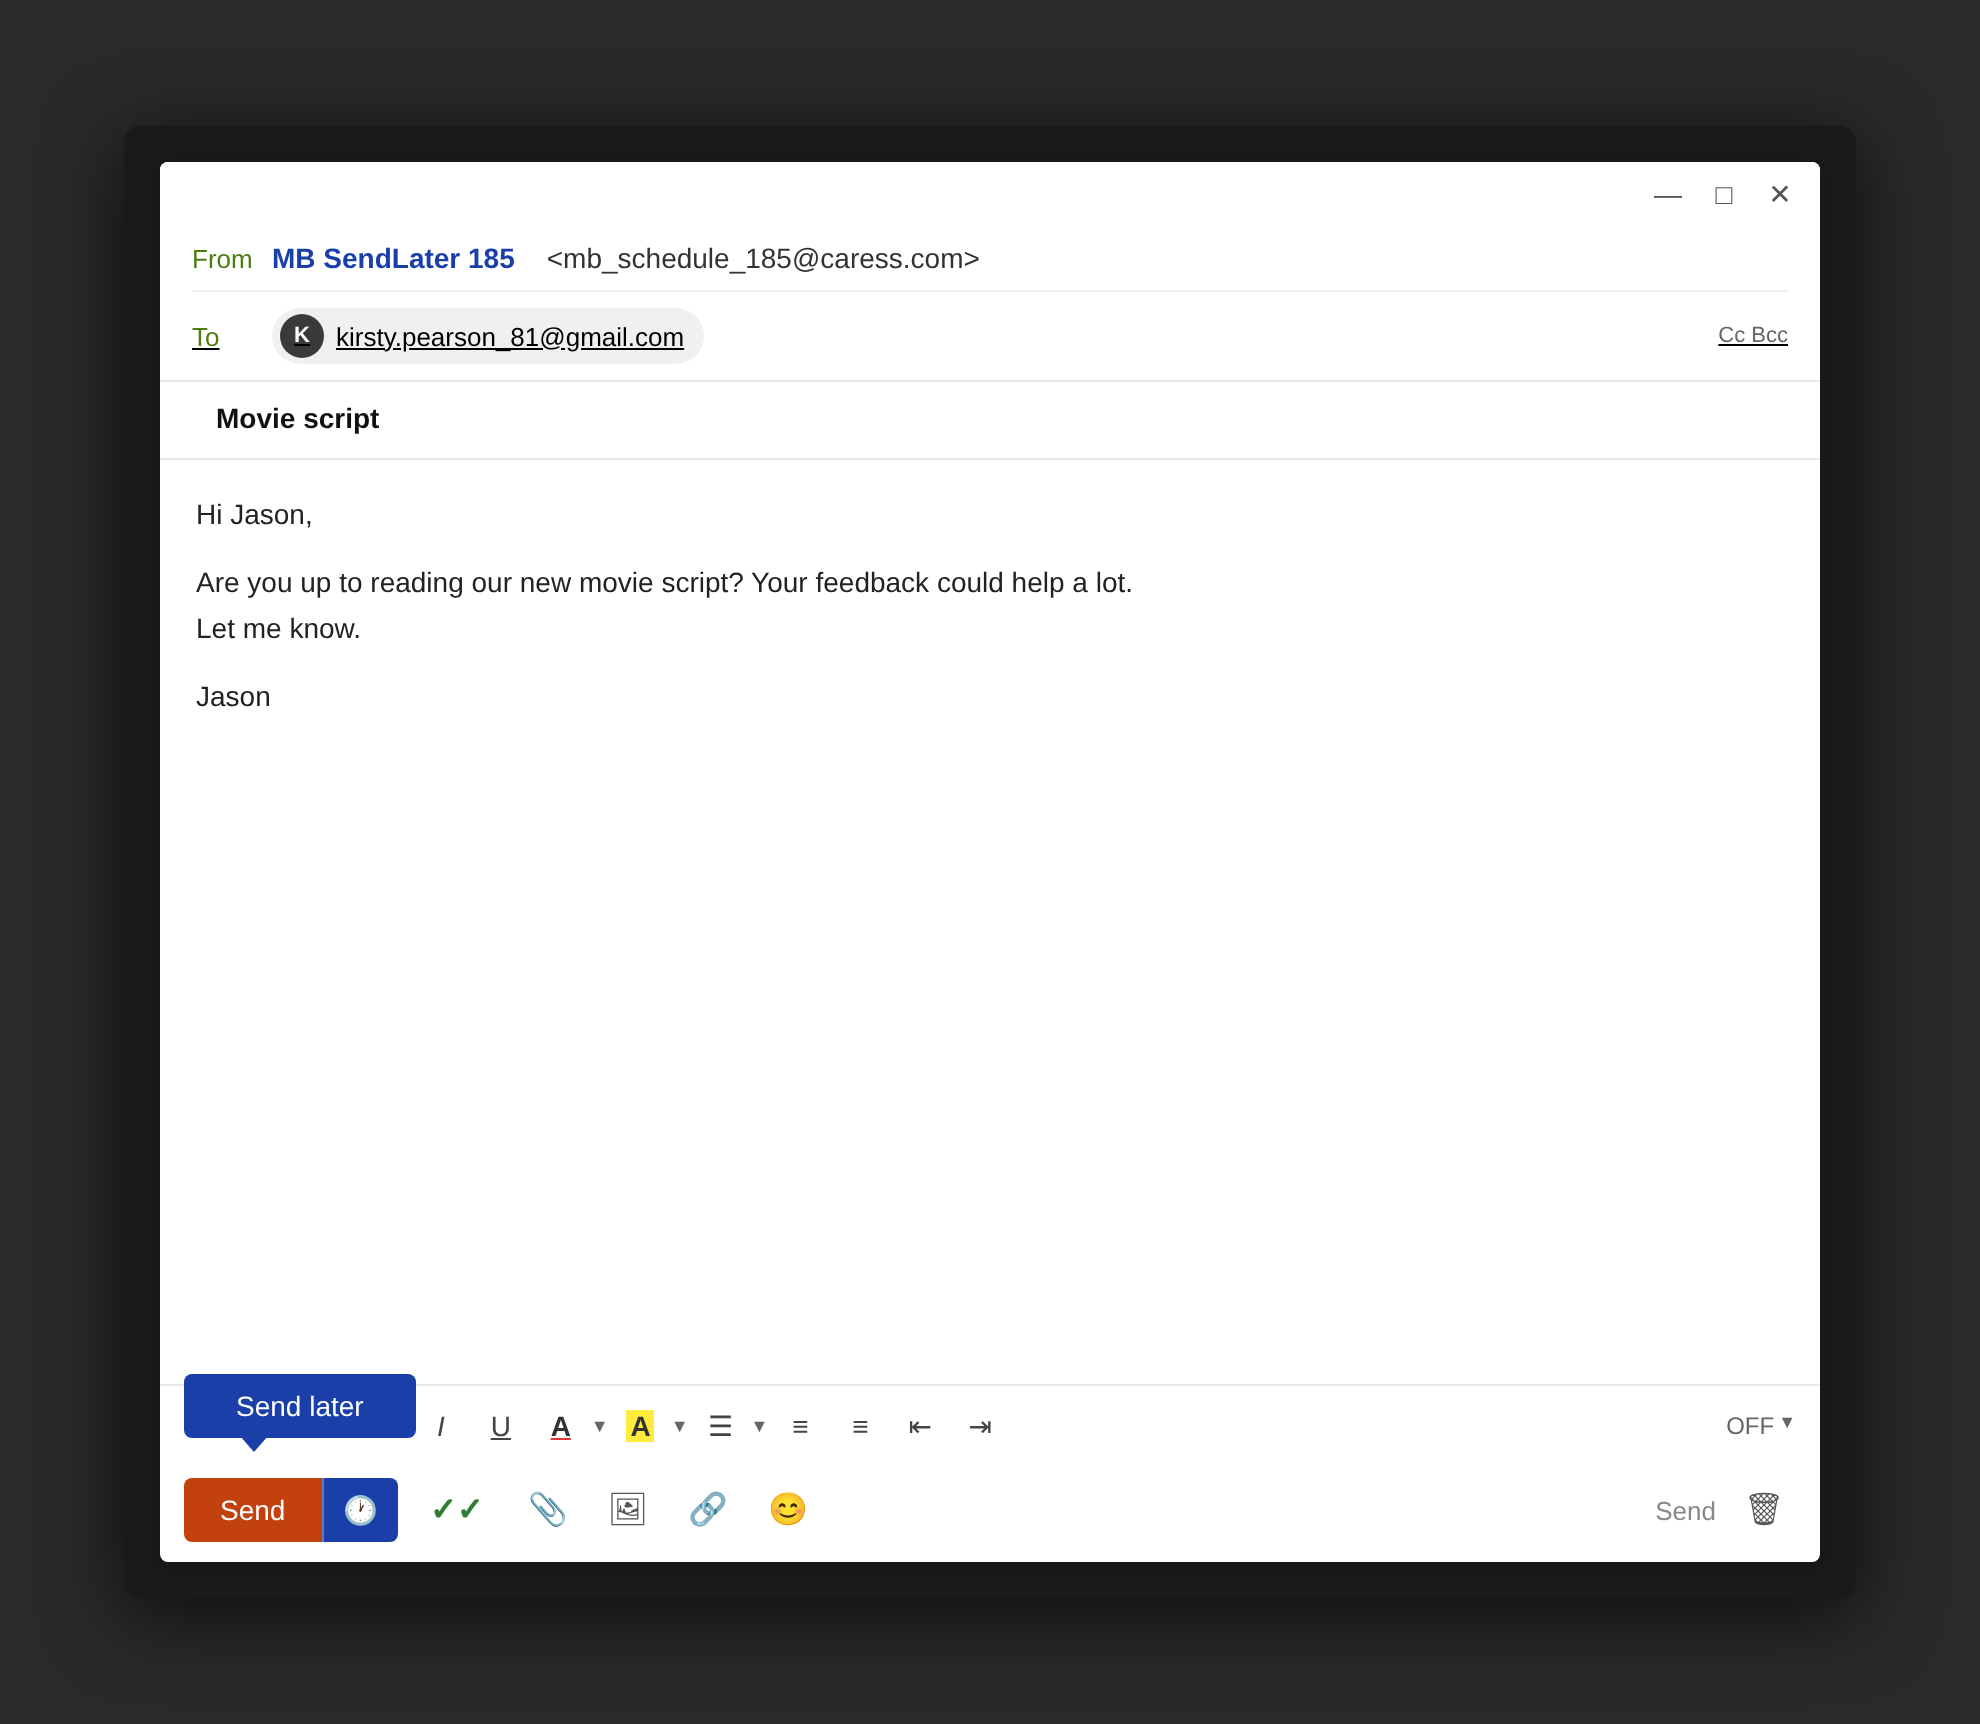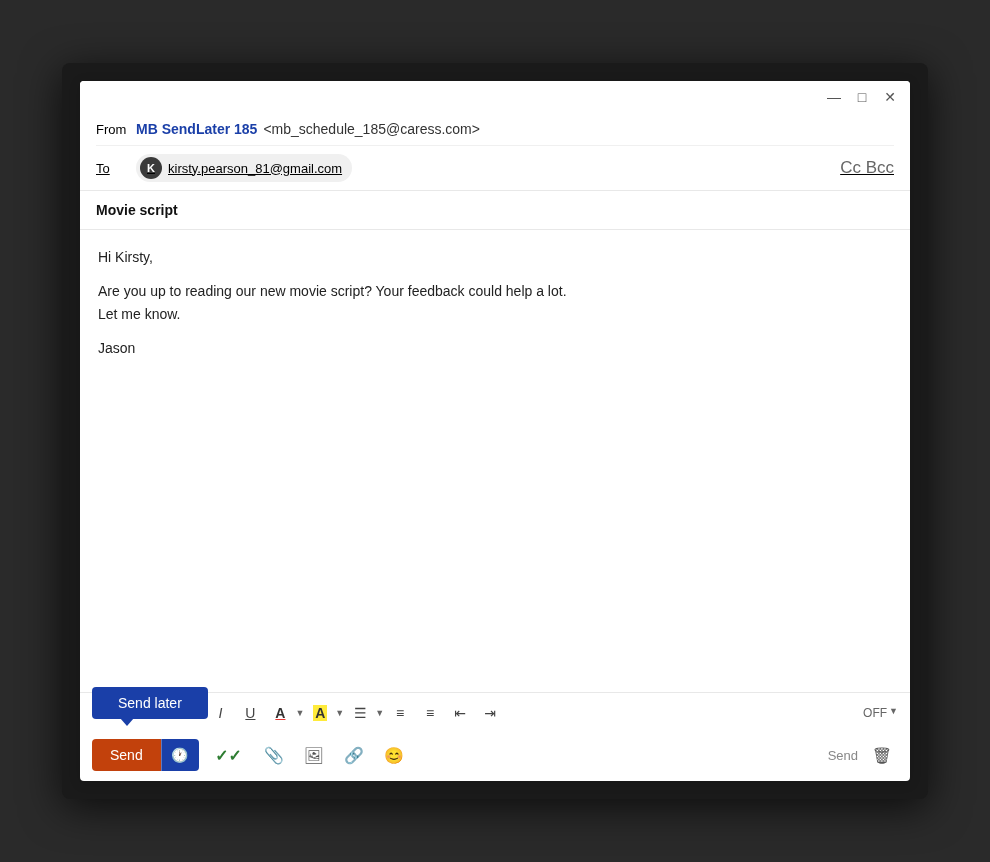--- a/index.html
+++ b/index.html
@@ -62,39 +62,39 @@
       display: flex;
       align-items: center;
       padding: 8px 0;
       border-bottom: 1px solid #f0f0f0;
     }
     .field-row:last-child {
       border-bottom: none;
       text-decoration: underline;
     }
     .field-label {
-      color: #000000;
+      color: #4d7c0f;
       font-size: 13px;
       width: 40px;
       flex-shrink: 0;
     }
     .from-name {
       color: #1a3fa8;
       font-weight: 600;
       font-size: 14px;
     }
     .from-email {
       color: #333;
       font-size: 14px;
-      margin-left: 6px;
+      margin-left: 16px;
     }
     .cc-bcc {
       margin-left: auto;
       color: #666;
-      font-size: 17px;
+      font-size: 11px;
       cursor: pointer;
     }
     .to-chip {
       display: flex;
       align-items: center;
       background: #f0f0f0;
       border-radius: 16px;
       padding: 3px 10px 3px 4px;
       gap: 6px;
     }
@@ -109,21 +109,21 @@
       align-items: center;
       justify-content: center;
       font-weight: 600;
     }
     .to-email-text {
       font-size: 13px;
       color: #000000;
     }
     
     .subject-row {
-      padding: 10px 16px;
+      padding: 10px 28px;
       border-bottom: 1px solid #e8e8e8;
     }
     .subject-text {
       font-weight: 700;
       font-size: 14px;
       color: #111;
     }
     
     .email-body {
       flex: 1;
@@ -327,21 +327,21 @@
         </div>
         <span class="cc-bcc">Cc Bcc</span>
       </div>
     </div>
 
     <div class="subject-row">
       <span class="subject-text">Movie script</span>
     </div>
 
     <div class="email-body">
-      <p>Hi Kirsty,</p>
+      <p>Hi Jason,</p>
       <p>Are you up to reading our new movie script? Your feedback could help a lot.<br>Let me know.</p>
       <p>Jason</p>
     </div>
 
     <div class="formatting-toolbar">
       <span class="font-select">Arial</span>
       <div class="font-size-select">
         <span>10</span>
         <span class="small-arrow">▼</span>
       </div>

